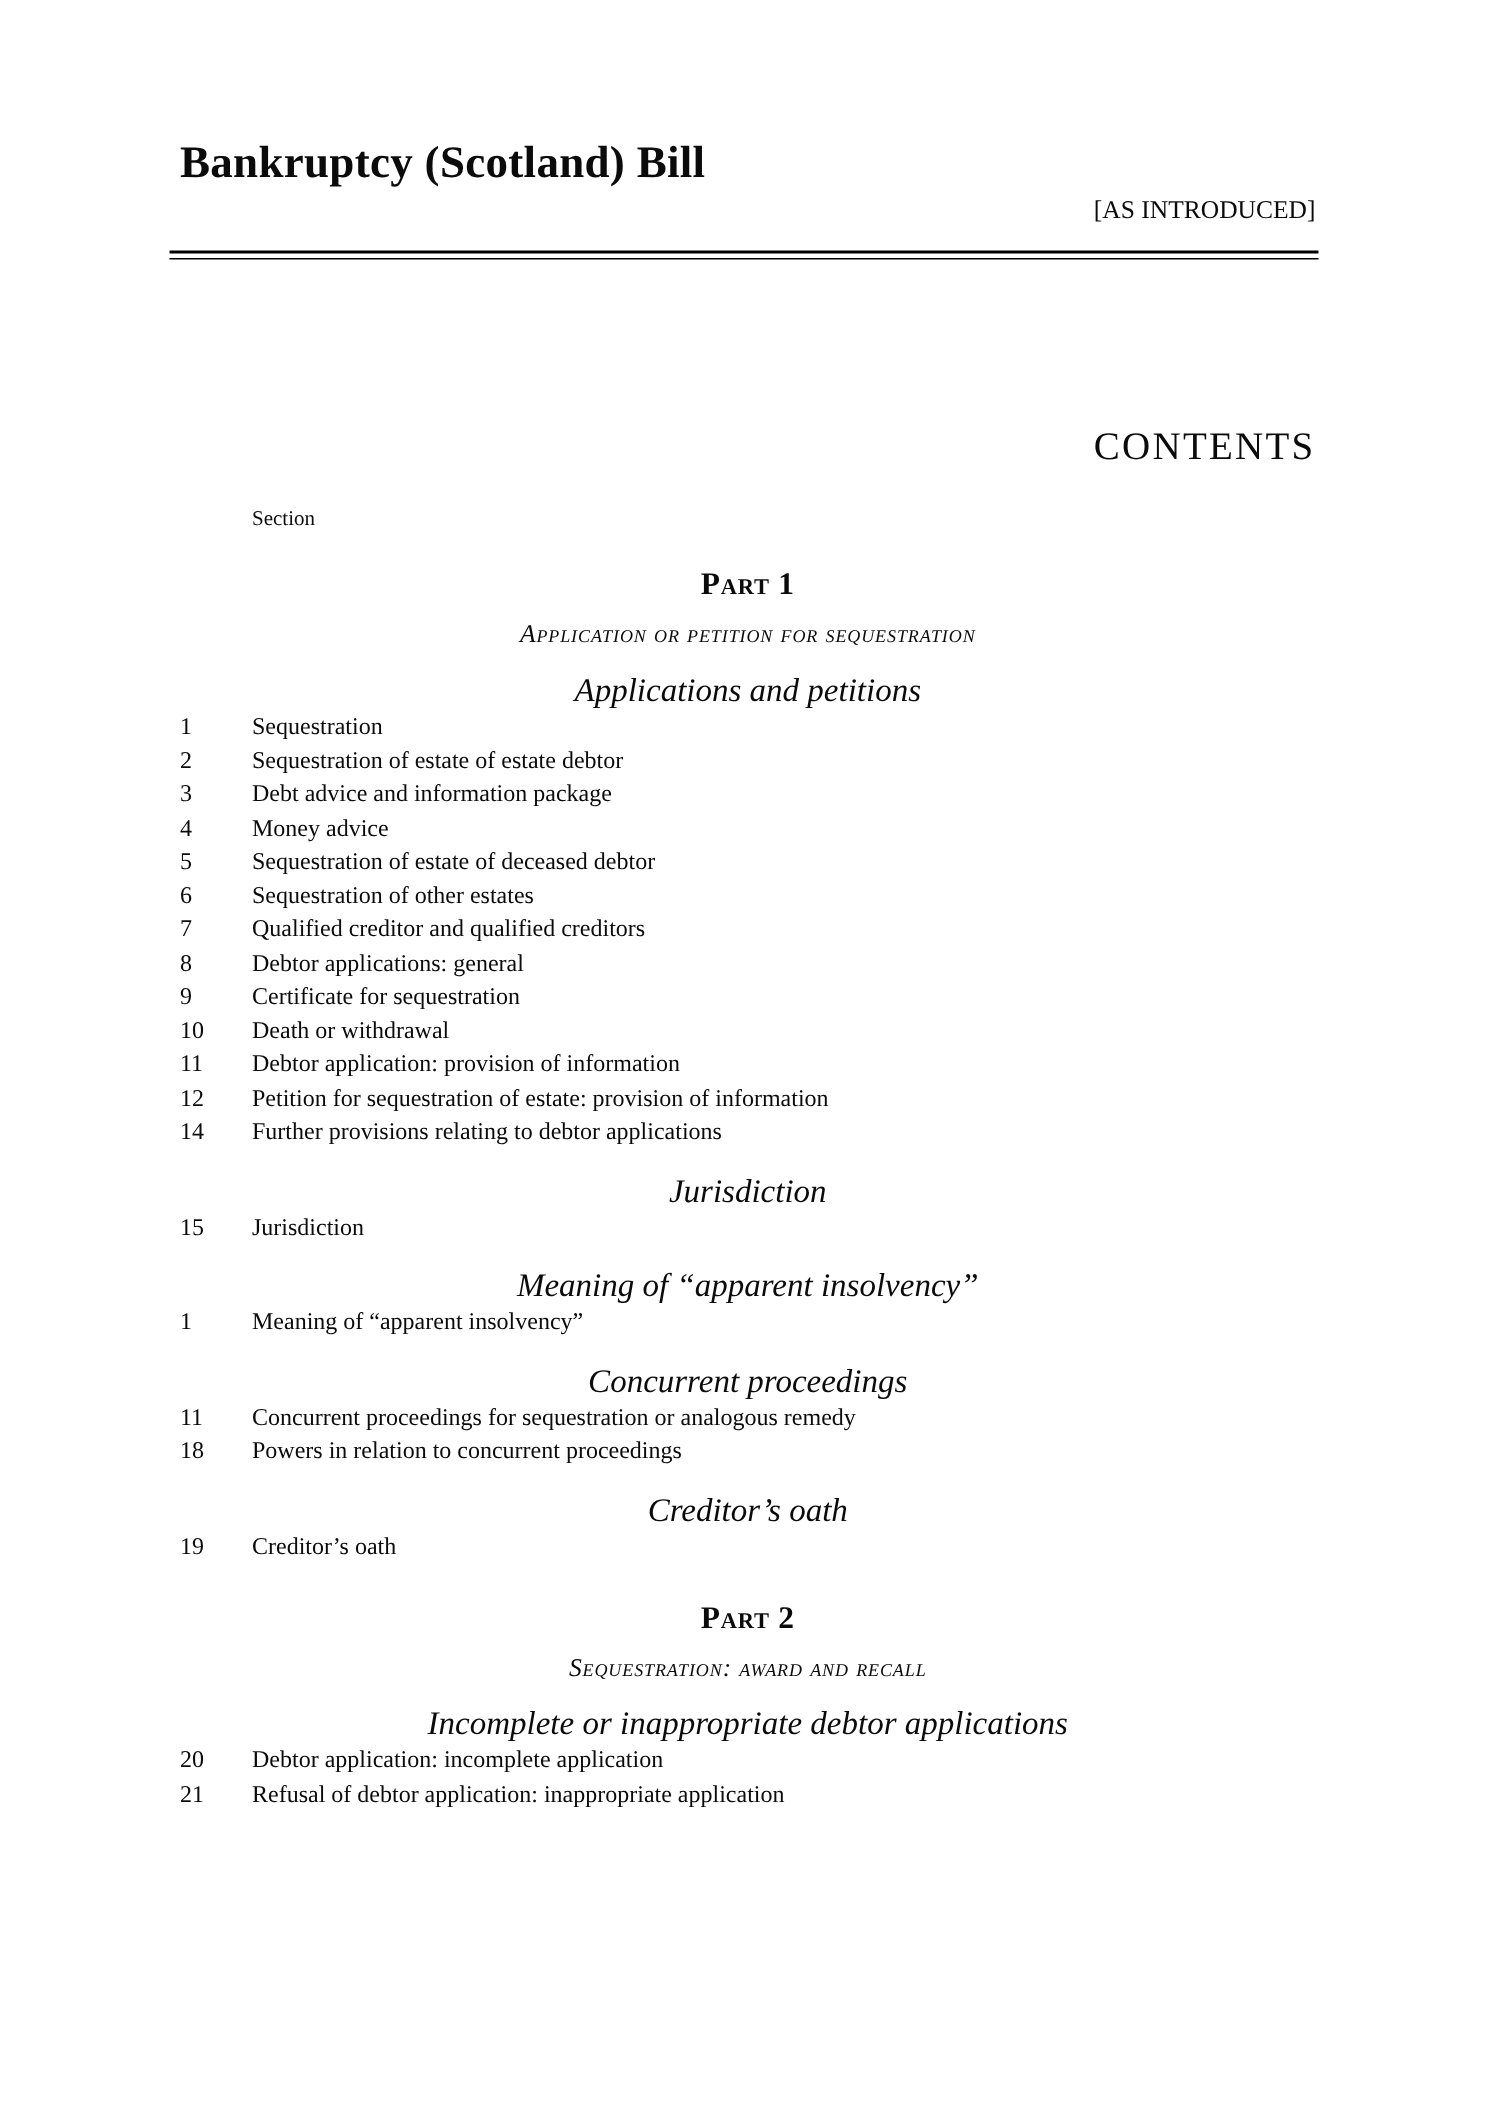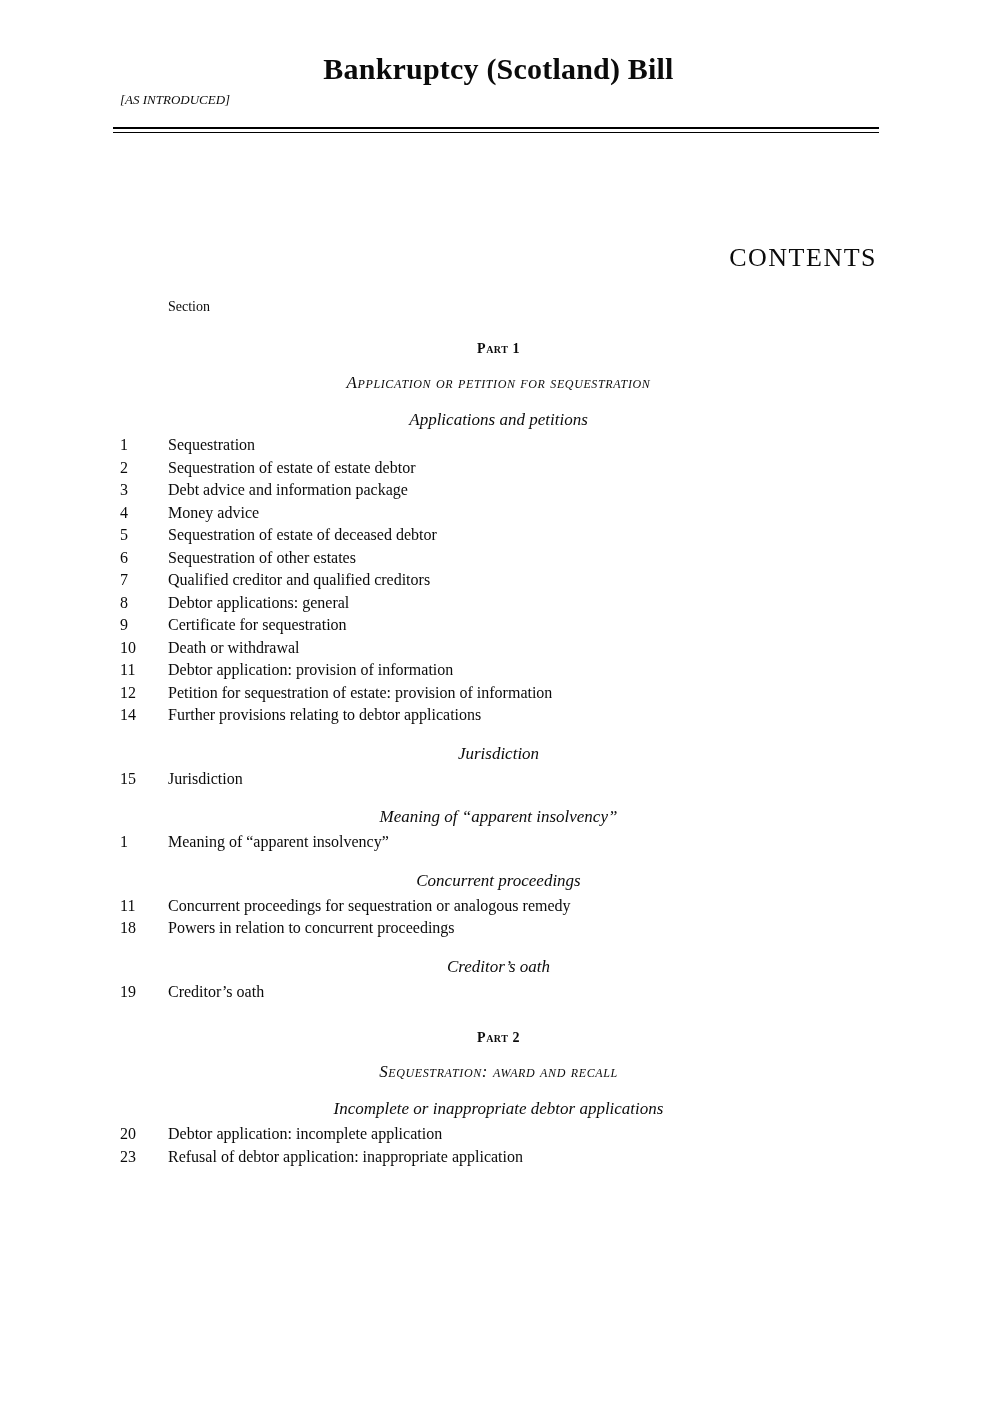--- a/index.html
+++ b/index.html
@@ -10,33 +10,31 @@
     color: #0b0b0b;
     overflow: hidden;
   }
   .page {
     position: relative;
     width: 991px; height: 1401px;
     padding: 0 114px 0 120px;
     background: #ffffff;
   }
   .bill-title {
-    margin-top: 52px;
-    text-align: center;
+    margin-top: 92px;
     font-size: 30px;
     line-height: 34px;
     font-weight: 700;
     letter-spacing: 0.2px;
   }
   .bill-subtitle {
     margin-top: 3px;
-    text-align: left;
-    font-size: 13px;
+    text-align: right;
+    font-size: 17px;
     line-height: 22px;
-    font-style: italic;
   }
   .double-rule {
     margin-top: 16px;
     margin-left: -7px;
     margin-right: -2px;
     height: 6px;
     border-top: 2.5px solid #000;
     border-bottom: 1.5px solid #000;
   }
   .contents-heading {
@@ -50,39 +48,39 @@
     margin-top: 26px;
     font-size: 14px;
     line-height: 15px;
     margin-left: 48px;
   }
   .part-heading {
     margin-top: 24px;
     text-align: center;
     font-variant: small-caps;
     font-weight: 700;
-    font-size: 14px;
+    font-size: 21px;
     line-height: 22px;
     letter-spacing: 0.5px;
   }
   .part-subheading {
     margin-top: 13px;
     text-align: center;
     font-variant: small-caps;
     font-size: 17px;
     line-height: 20px;
     letter-spacing: 0.6px;
     font-style: italic;
   }
   .group-title {
     margin-top: 16px;
     margin-bottom: 3px;
     text-align: center;
     font-style: italic;
-    font-size: 17px;
+    font-size: 22px;
     line-height: 22px;
   }
   .toc-item {
     font-size: 16px;
     line-height: 22.5px;
   }
   .toc-item .num {
     display: inline-block;
     width: 48px;
   }
@@ -131,16 +129,16 @@
     <div class="group-title">Creditor’s oath</div>
     <div class="toc-item"><span class="num">19</span><span class="txt">Creditor’s oath</span></div>
   </div>
 
   <div class="part">
     <div class="part-heading">Part 2</div>
     <div class="part-subheading">Sequestration: award and recall</div>
 
     <div class="group-title">Incomplete or inappropriate debtor applications</div>
     <div class="toc-item"><span class="num">20</span><span class="txt">Debtor application: incomplete application</span></div>
-    <div class="toc-item"><span class="num">23</span><span class="txt">Refusal of debtor application: inappropriate application</span></div>
+    <div class="toc-item"><span class="num">21</span><span class="txt">Refusal of debtor application: inappropriate application</span></div>
   </div>
 
 </div>
 
 </body></html>

